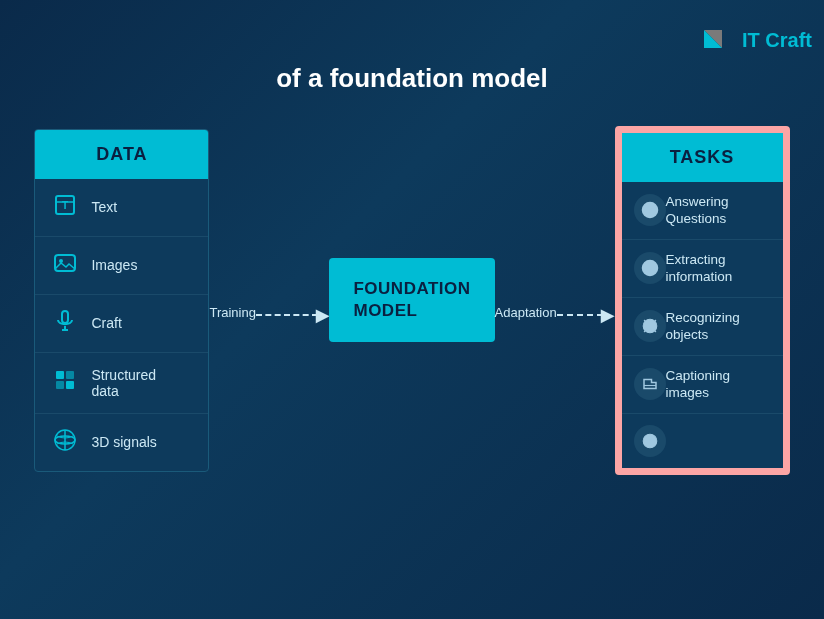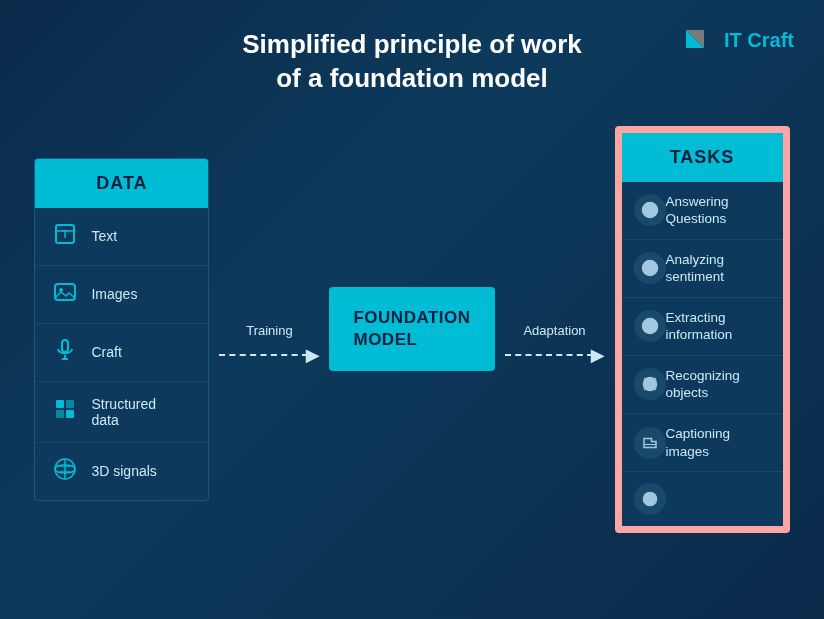--- a/index.html
+++ b/index.html
@@ -28,21 +28,21 @@
       color: #ffffff;
       font-size: 26px;
       font-weight: 800;
       line-height: 1.3;
     }
 
     
     .logo {
       position: absolute;
       top: 20px;
-      right: 30px;
+      right: 12px;
       display: flex;
       align-items: center;
       gap: 8px;
     }
     .logo-icon {
       width: 40px;
       height: 40px;
     }
     .logo-text {
       color: #ffffff;
@@ -102,21 +102,21 @@
     }
     .data-item-label {
       color: #cce8f4;
       font-size: 14px;
       font-weight: 500;
     }
 
     
     .arrow-section {
       display: flex;
-      flex-direction: column;
+      flex-direction: row;
       align-items: center;
       justify-content: center;
       width: 120px;
       flex-shrink: 0;
       margin-top: 30px;
     }
     .arrow-label {
       color: #cce8f4;
       font-size: 13px;
       margin-bottom: 6px;
@@ -148,21 +148,21 @@
       color: #0a2040;
       font-size: 17px;
       font-weight: 900;
       letter-spacing: 0.5px;
       line-height: 1.3;
     }
 
     
     .arrow-section-right {
       display: flex;
-      flex-direction: column;
+      flex-direction: row;
       align-items: center;
       justify-content: center;
       width: 120px;
       flex-shrink: 0;
       margin-top: 30px;
     }
 
     
     .tasks-panel {
       width: 175px;
@@ -214,21 +214,21 @@
       line-height: 1.3;
     }
   </style>
 </head>
 <body>
 
 <div class="container">
 
   <div class="title-area">
     <div class="title-text">
-      <span>Simplified principle of work</span><br>
+      <br>
       <span>of a foundation model</span>
     </div>
   </div>
 
   <div class="logo">
     <svg class="logo-icon" viewBox="0 0 40 40" xmlns="http://www.w3.org/2000/svg">
       <polygon points="10,10 28,10 28,28" fill="#7a7a7a"></polygon>
       <polygon points="10,10 28,28 10,28" fill="#00bcd4"></polygon>
     </svg>
     <div class="logo-text">
@@ -334,31 +334,20 @@
       <div class="tasks-item">
         <div class="tasks-item-icon">
           <svg viewBox="0 0 24 24" fill="none" xmlns="http://www.w3.org/2000/svg">
             <circle cx="12" cy="12" r="10" stroke="#a0c8e0" stroke-width="2"></circle>
             <text x="12" y="17" text-anchor="middle" font-size="14" font-weight="bold" fill="#a0c8e0">?</text>
           </svg>
         </div>
         <span class="tasks-item-label">Answering<br>Questions</span>
       </div>
 
-      <div class="tasks-item">
-        <div class="tasks-item-icon">
-          <svg viewBox="0 0 24 24" fill="none" xmlns="http://www.w3.org/2000/svg">
-            <circle cx="12" cy="12" r="10" stroke="#a0c8e0" stroke-width="2"></circle>
-            <circle cx="9" cy="10" r="1.5" fill="#a0c8e0"></circle>
-            <circle cx="15" cy="10" r="1.5" fill="#a0c8e0"></circle>
-            <path d="M8 15 Q12 12 16 15" stroke="#a0c8e0" stroke-width="1.5" fill="none"></path>
-          </svg>
-        </div>
-        <span class="tasks-item-label">Analyzing<br>sentiment</span>
-      </div>
 
       <div class="tasks-item">
         <div class="tasks-item-icon">
           <svg viewBox="0 0 24 24" fill="none" xmlns="http://www.w3.org/2000/svg">
             <circle cx="12" cy="12" r="10" stroke="#a0c8e0" stroke-width="2"></circle>
             <line x1="8" y1="9" x2="16" y2="9" stroke="#a0c8e0" stroke-width="1.5"></line>
             <line x1="8" y1="12" x2="16" y2="12" stroke="#a0c8e0" stroke-width="1.5"></line>
             <line x1="8" y1="15" x2="13" y2="15" stroke="#a0c8e0" stroke-width="1.5"></line>
           </svg>
         </div>

